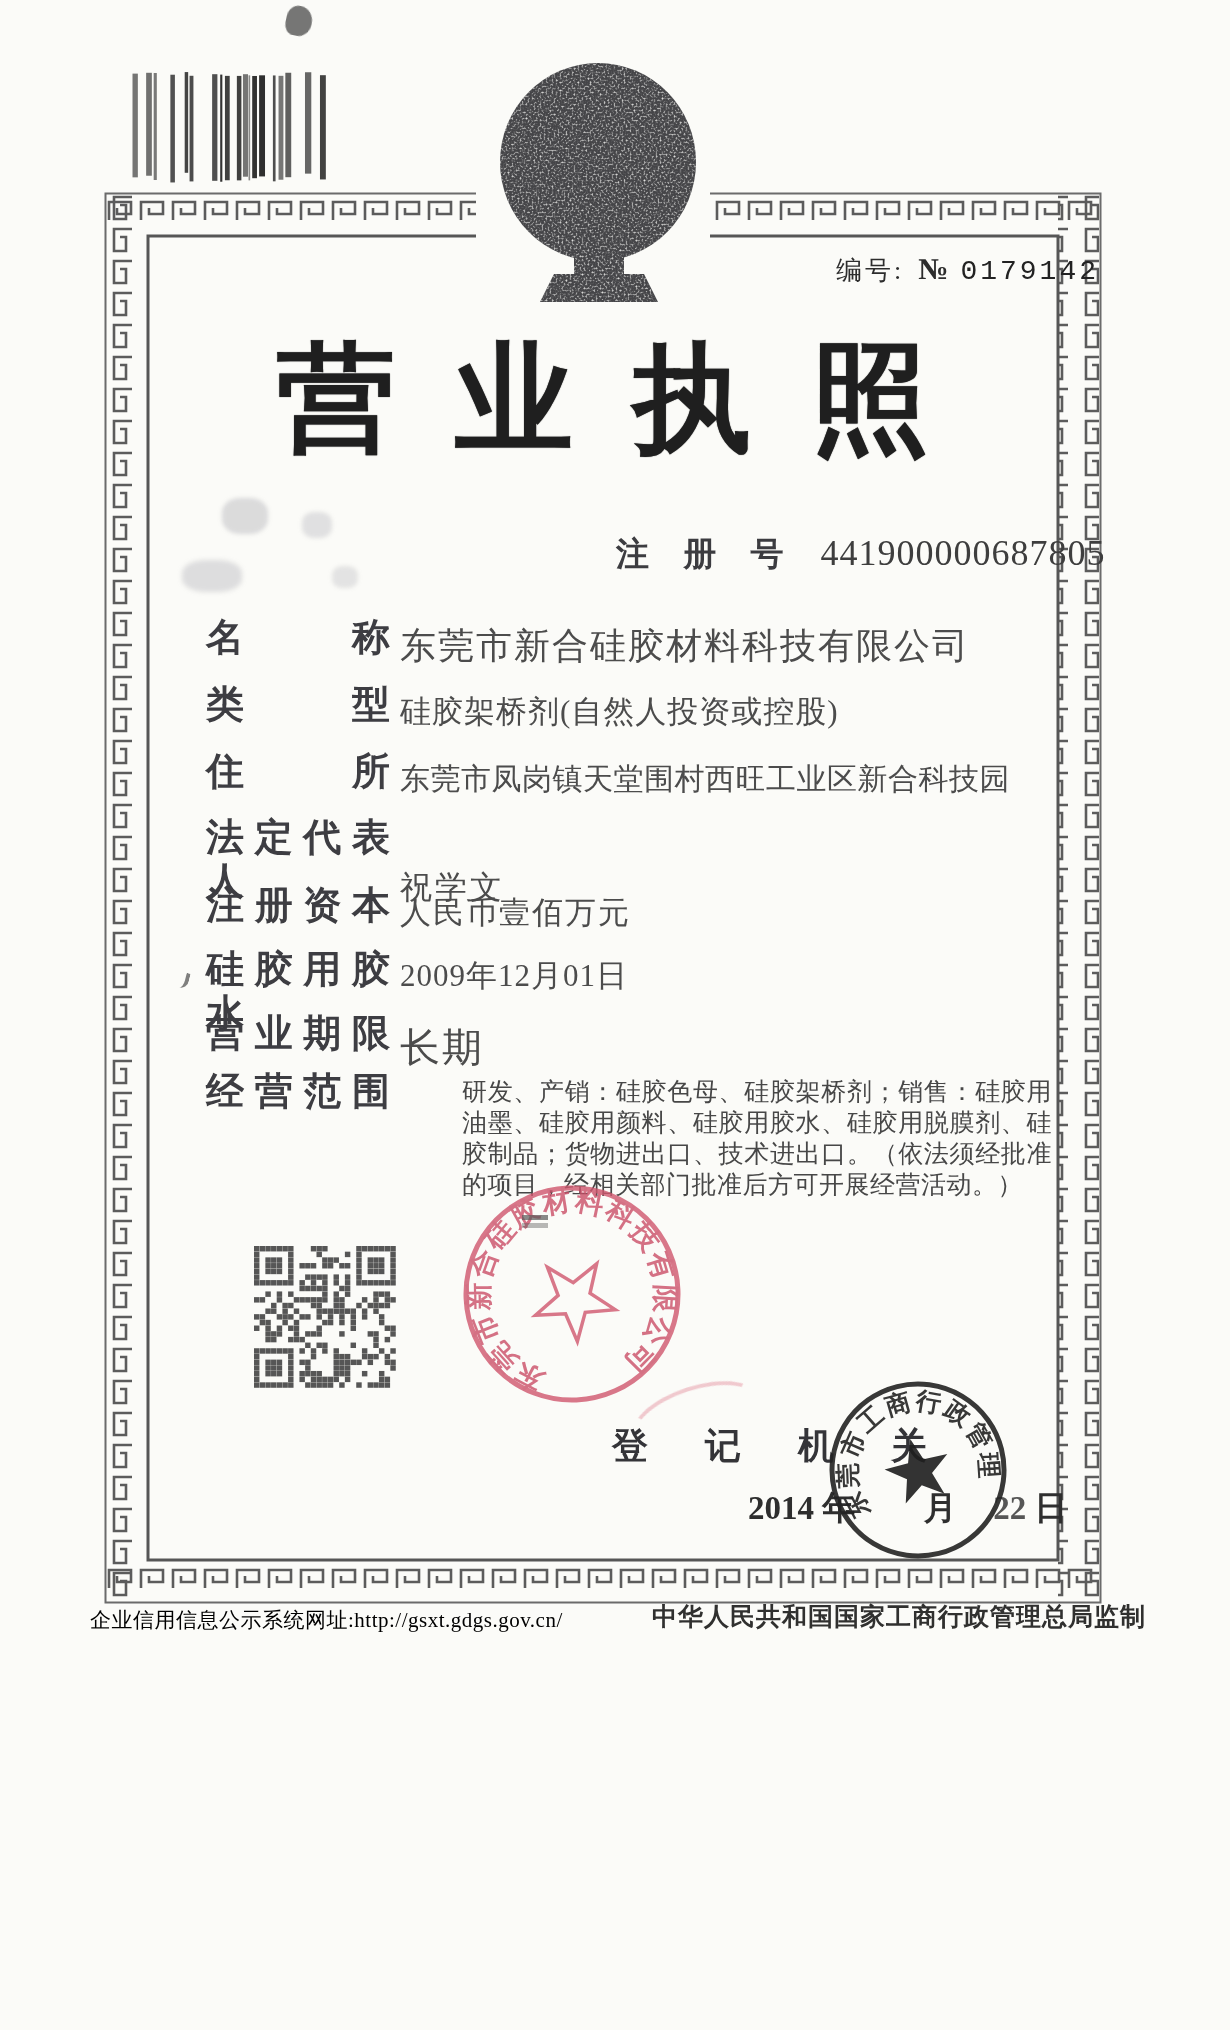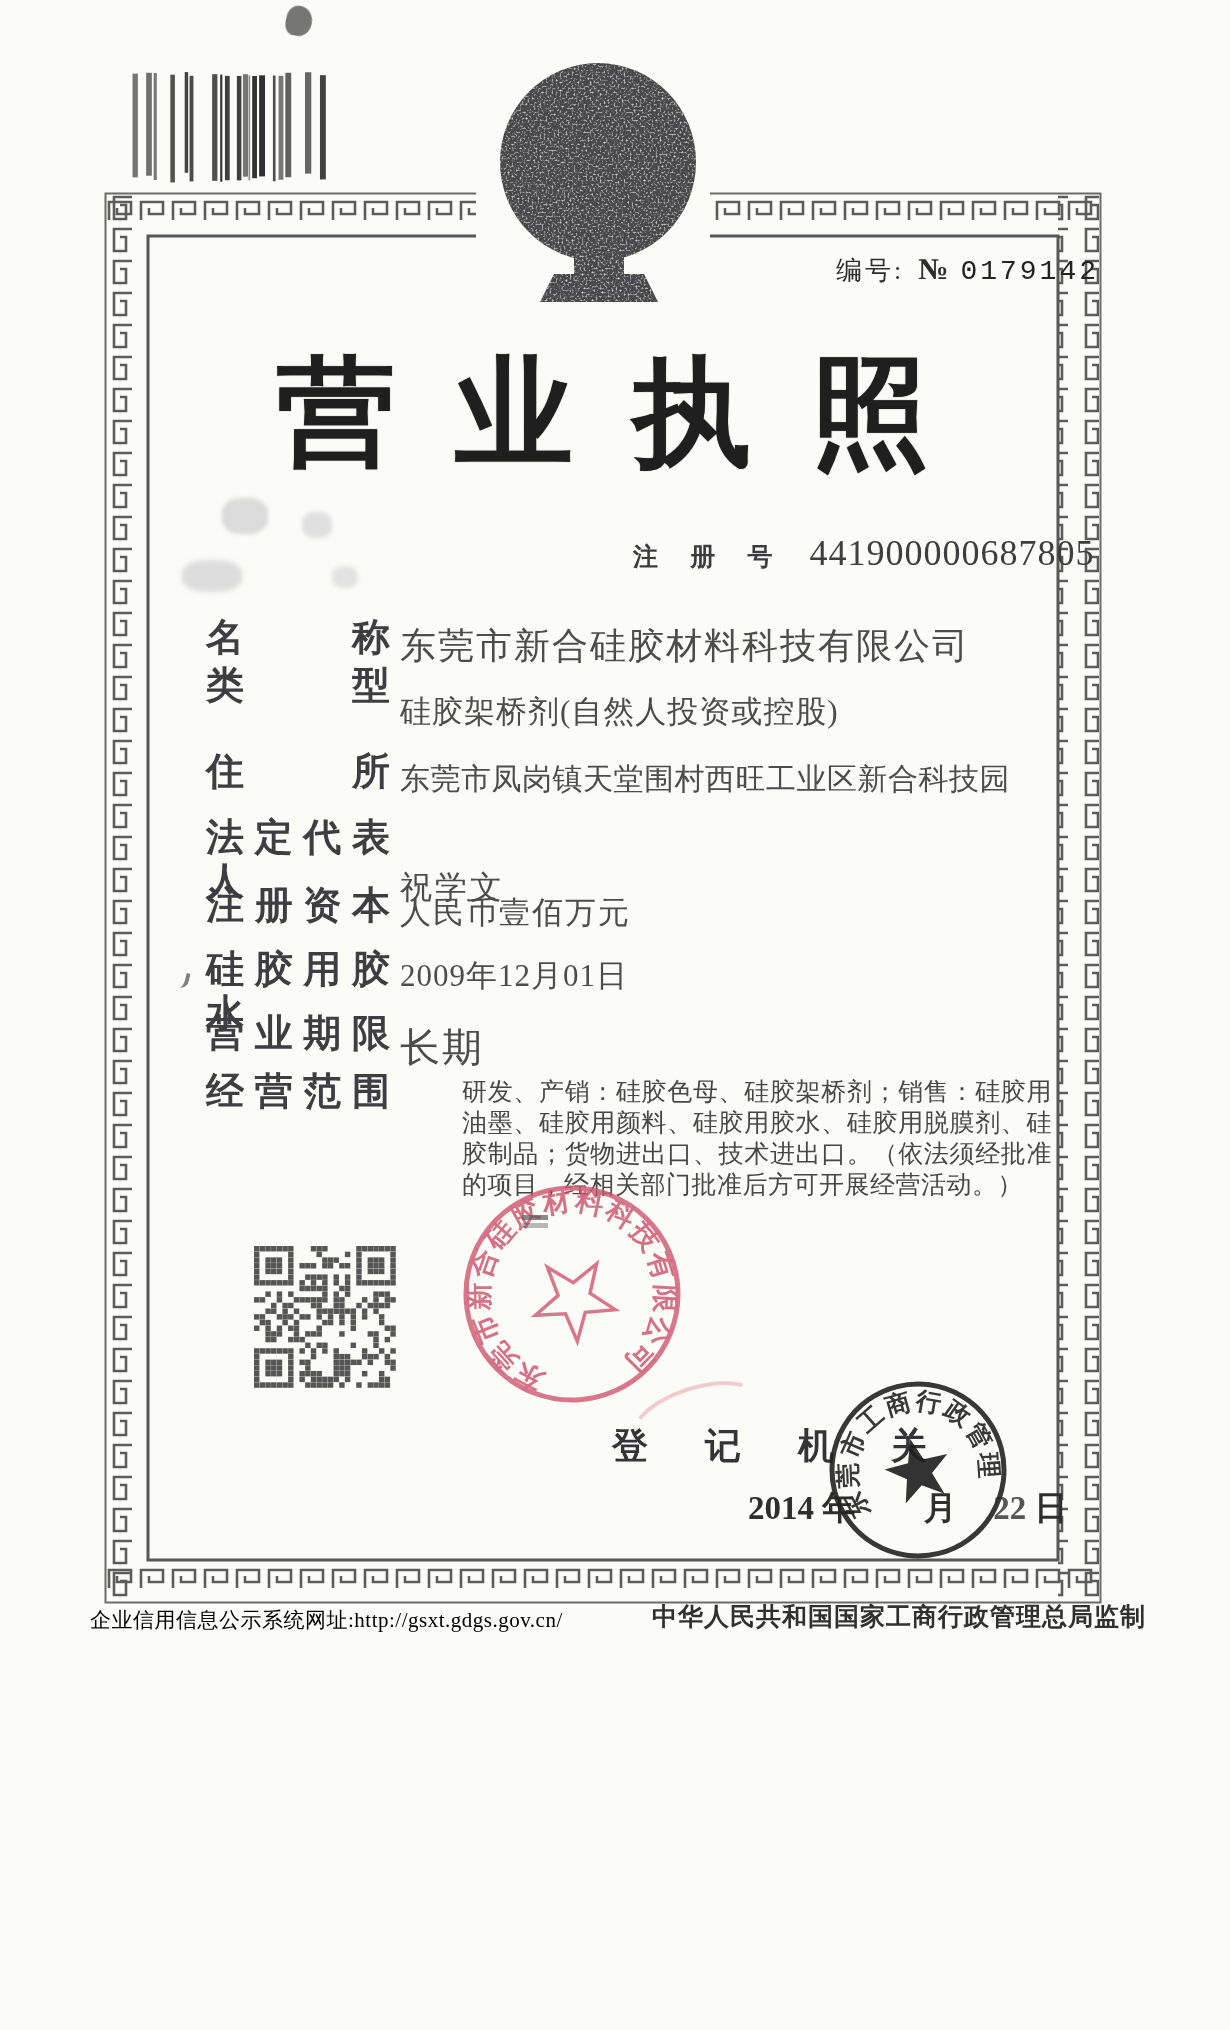--- a/index.html
+++ b/index.html
@@ -17,29 +17,29 @@
   #serial-line{left:836px;top:252px;white-space:nowrap;color:#2d2d2d;}
   #serial-line .s-label{font-size:26px;letter-spacing:3px;}
   #serial-line .s-no{font-size:30px;font-weight:bold;margin:0 8px 0 10px;}
   #serial-line .s-num{font-size:28px;letter-spacing:3px;font-family:"Liberation Mono","DejaVu Sans Mono",monospace;color:#222;}
 
   
   #frame{left:104px;top:192px;width:998px;height:1412px;}
 
   
   #doc-title{
-    left:104px;top:334px;width:998px;text-align:center;
+    left:104px;top:320px;width:998px;text-align:center;
     font-size:118px;font-weight:800;color:#1f1f1f;
     letter-spacing:60px;padding-left:60px;box-sizing:border-box;
     text-shadow:0 0 1px #333;
   }
 
   
   #regno-line{left:616px;top:532px;white-space:nowrap;}
-  #regno-line .r-label{font-size:25px;font-weight:700;letter-spacing:13px;color:#3c3c40;margin-left:17px;}
+  #regno-line .r-label{font-size:33px;font-weight:700;letter-spacing:13px;color:#3c3c40;}
   #regno-line .r-value{font-size:36px;color:#3e3e3e;letter-spacing:1px;margin-left:20px;}
 
   
   .row-label{
     position:absolute;left:206px;width:184px;
     font-size:38px;font-weight:600;color:#3d3d42;
     text-align:justify;text-align-last:justify;text-justify:inter-character;
     line-height:1.15;
   }
   .row-value{position:absolute;left:400px;color:#4c4c4c;white-space:nowrap;}
@@ -158,21 +158,21 @@
 <div id="regno-line" class="abs">
   <span class="r-label">注 册 号</span>
   <span class="r-value">441900000687805</span>
 </div>
 
 <div>
   <div class="row-label" style="top:616px">名称</div>
   <div class="row-value" id="val-name" style="top:622px">东莞市新合硅胶材料科技有限公司</div>
 </div>
 <div>
-  <div class="row-label" style="top:664px">类型</div>
+  <div class="row-label" style="top:683px">类型</div>
   <div class="row-value" id="val-type" style="top:691px">硅胶架桥剂(自然人投资或控股)</div>
 </div>
 <div>
   <div class="row-label" style="top:750px">住所</div>
   <div class="row-value" id="val-addr" style="top:759px">东莞市凤岗镇天堂围村西旺工业区新合科技园</div>
 </div>
 <div>
   <div class="row-label" style="top:816px">法定代表人</div>
   <div class="row-value" id="val-rep" style="top:866px">祝学文</div>
 </div>

